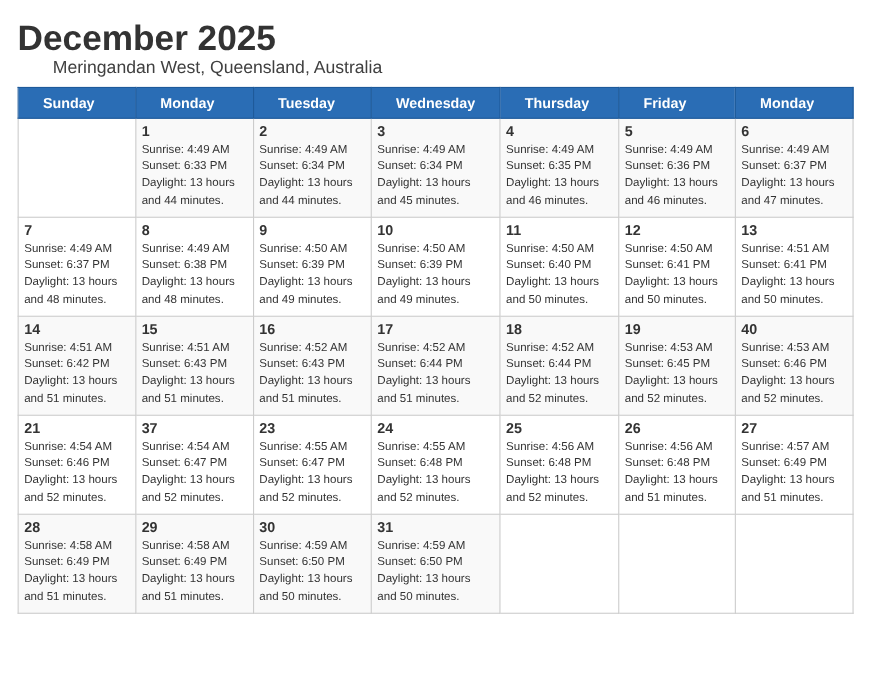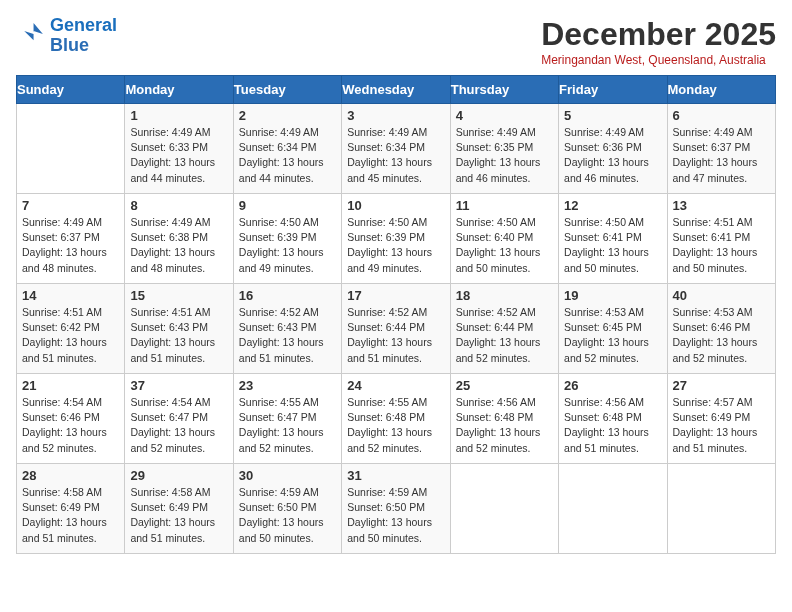--- a/index.html
+++ b/index.html
@@ -37,33 +37,34 @@
     }
     .title-section {
       text-align: left;
     }
     .month-title {
       font-size: 32px;
       font-weight: bold;
       color: #333;
     }
     .location-title {
-      font-size: 12px;
-      color: #b91c1c;
+      font-size: 16px;
+      color: #404040;
+      margin-left: 32px;
     }
     table {
       width: 100%;
       border-collapse: collapse;
       font-size: 11px;
     }
     thead tr th {
       background-color: #2a6db5;
       color: #fff;
       text-align: left;
-      padding: 6px 0;
+      padding: 6px 22px;
       font-size: 13px;
       font-weight: bold;
       border: 1px solid #1e5a9a;
     }
     tbody tr td {
       border: 1px solid #ccc;
       vertical-align: top;
       padding: 4px 5px;
       width: 14.28%;
       min-height: 80px;
@@ -84,31 +85,20 @@
       color: #333;
       font-size: 10.5px;
       line-height: 1.45;
     }
     .empty { background: #fff !important; }
   </style>
 </head>
 <body>
 
 <div class="header">
-  <div class="logo">
-    <div>
-      <svg class="logo-icon" viewBox="0 0 36 36">
-        <polygon points="20,4 32,18 20,14 20,26 8,14 20,18" fill="#2a6db5"></polygon>
-      </svg>
-    </div>
-    <div class="logo-text">
-      <span>General</span><br>
-      <span style="color:#2a6db5;">Blue</span>
-    </div>
-  </div>
   <div class="title-section">
     <div class="month-title">December 2025</div>
     <div class="location-title">Meringandan West, Queensland, Australia</div>
   </div>
 </div>
 
 <table>
   <thead>
     <tr id="header-row">
         <th>Sunday</th>

